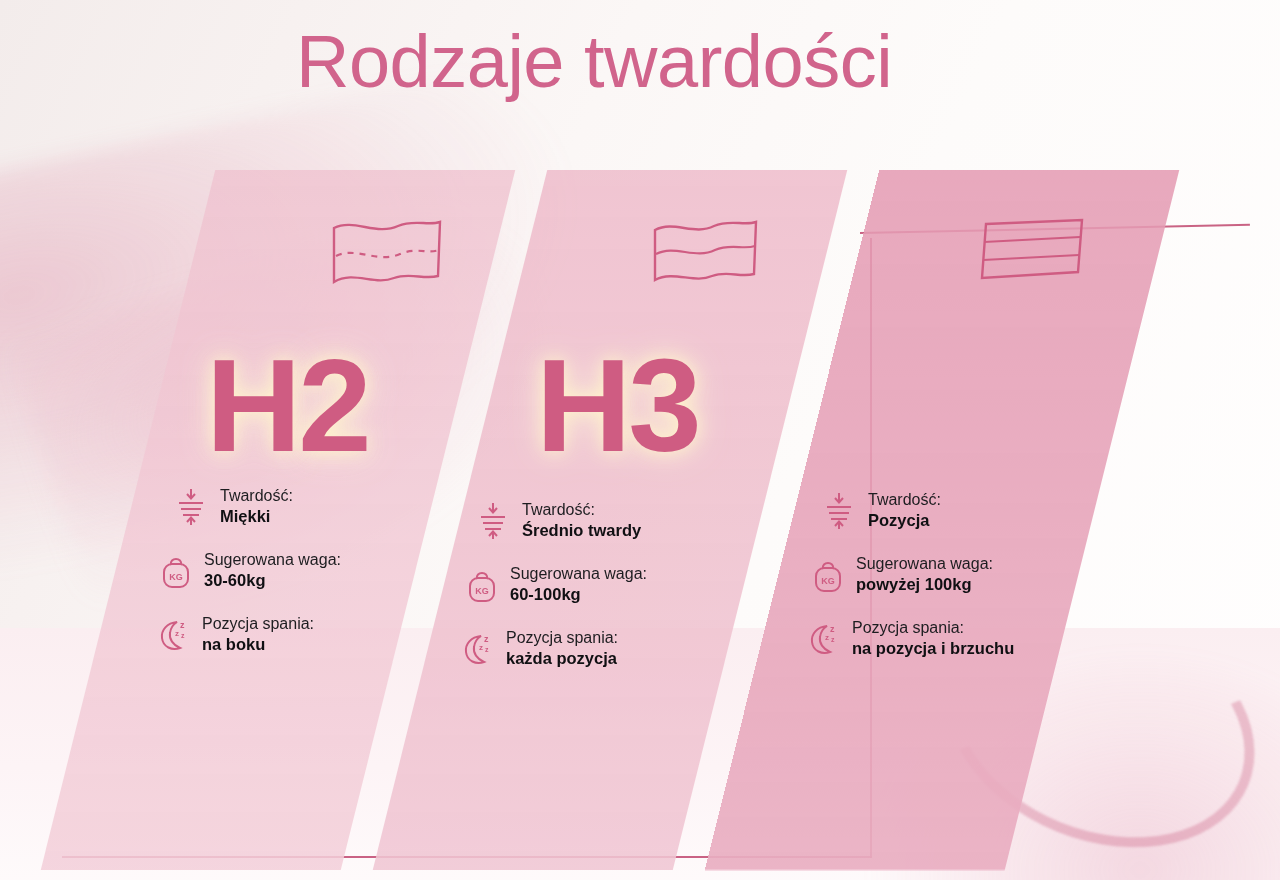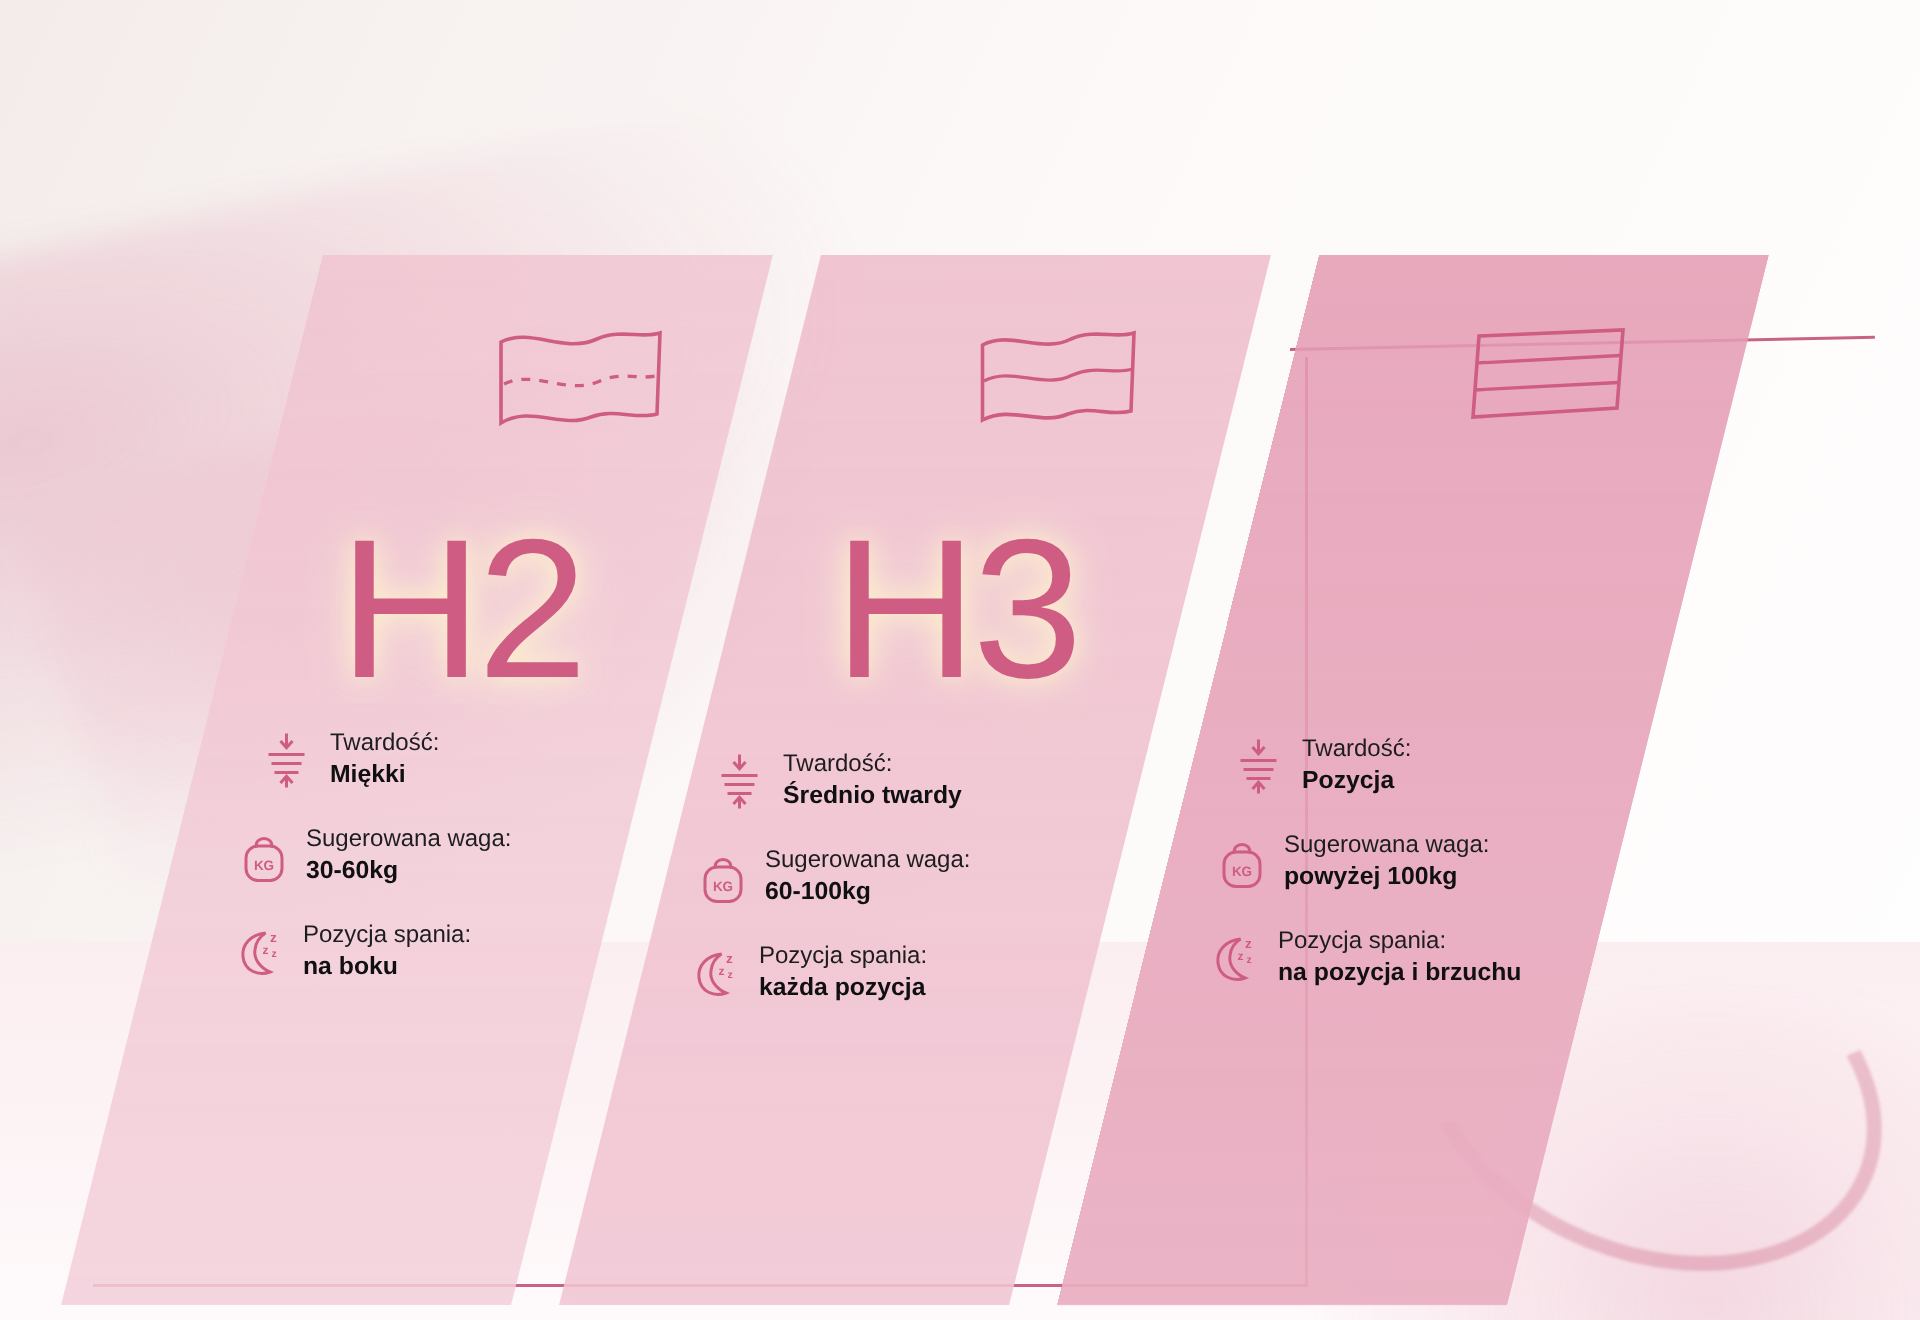--- a/index.html
+++ b/index.html
@@ -186,28 +186,27 @@
     font-weight: 400;
     margin-left: 6px;
     margin-top: 4px;
   }
 
   
   .grade {
     position: absolute;
     top: 330px;
     font-size: 132px;
-    font-weight: 400;
+    font-weight: 700;
     color: #cf5c82;
     letter-spacing: -3px;
     text-shadow:
       0 0 18px rgba(255, 246, 200, 0.95),
       0 0 34px rgba(255, 250, 220, 0.75);
     z-index: 6;
-    margin-left: 20px;
   }
   #grade-h2 { left: 206px; }
   #grade-h3 { left: 536px; }
   #grade-h4 { left: 868px; }
 
   
   .matt-icon {
     position: absolute;
     top: 214px;
     z-index: 6;
@@ -284,20 +283,21 @@
 
   <div class="frame-line frame-bottom"></div>
   <div class="frame-line frame-right"></div>
   <div class="frame-line frame-top-diag"></div>
 
   <div class="card" id="card-h2"></div>
   <div class="card" id="card-h3"></div>
   <div class="card" id="card-h4"></div>
 
   <div class="headline">
+    <div class="headline-1">Rodzaje twardości</div>
   </div>
 
   <div class="matt-icon" id="matt-h2">
     <svg width="118" height="84" viewBox="0 0 118 84">
       <path d="M6 14 C 26 4, 48 22, 70 12 C 86 5, 100 12, 112 8 L 110 62 C 96 66, 82 58, 66 64 C 46 72, 26 56, 6 68 Z" fill="none" stroke="#cf5c82" stroke-width="2.4"></path>
       <path d="M8 42 C 28 32, 50 50, 72 40 C 88 33, 100 40, 111 36" fill="none" stroke="#cf5c82" stroke-width="2.2" stroke-dasharray="6 6"></path>
     </svg>
   </div>
   <div class="matt-icon" id="matt-h3">
     <svg width="112" height="84" viewBox="0 0 112 84">

